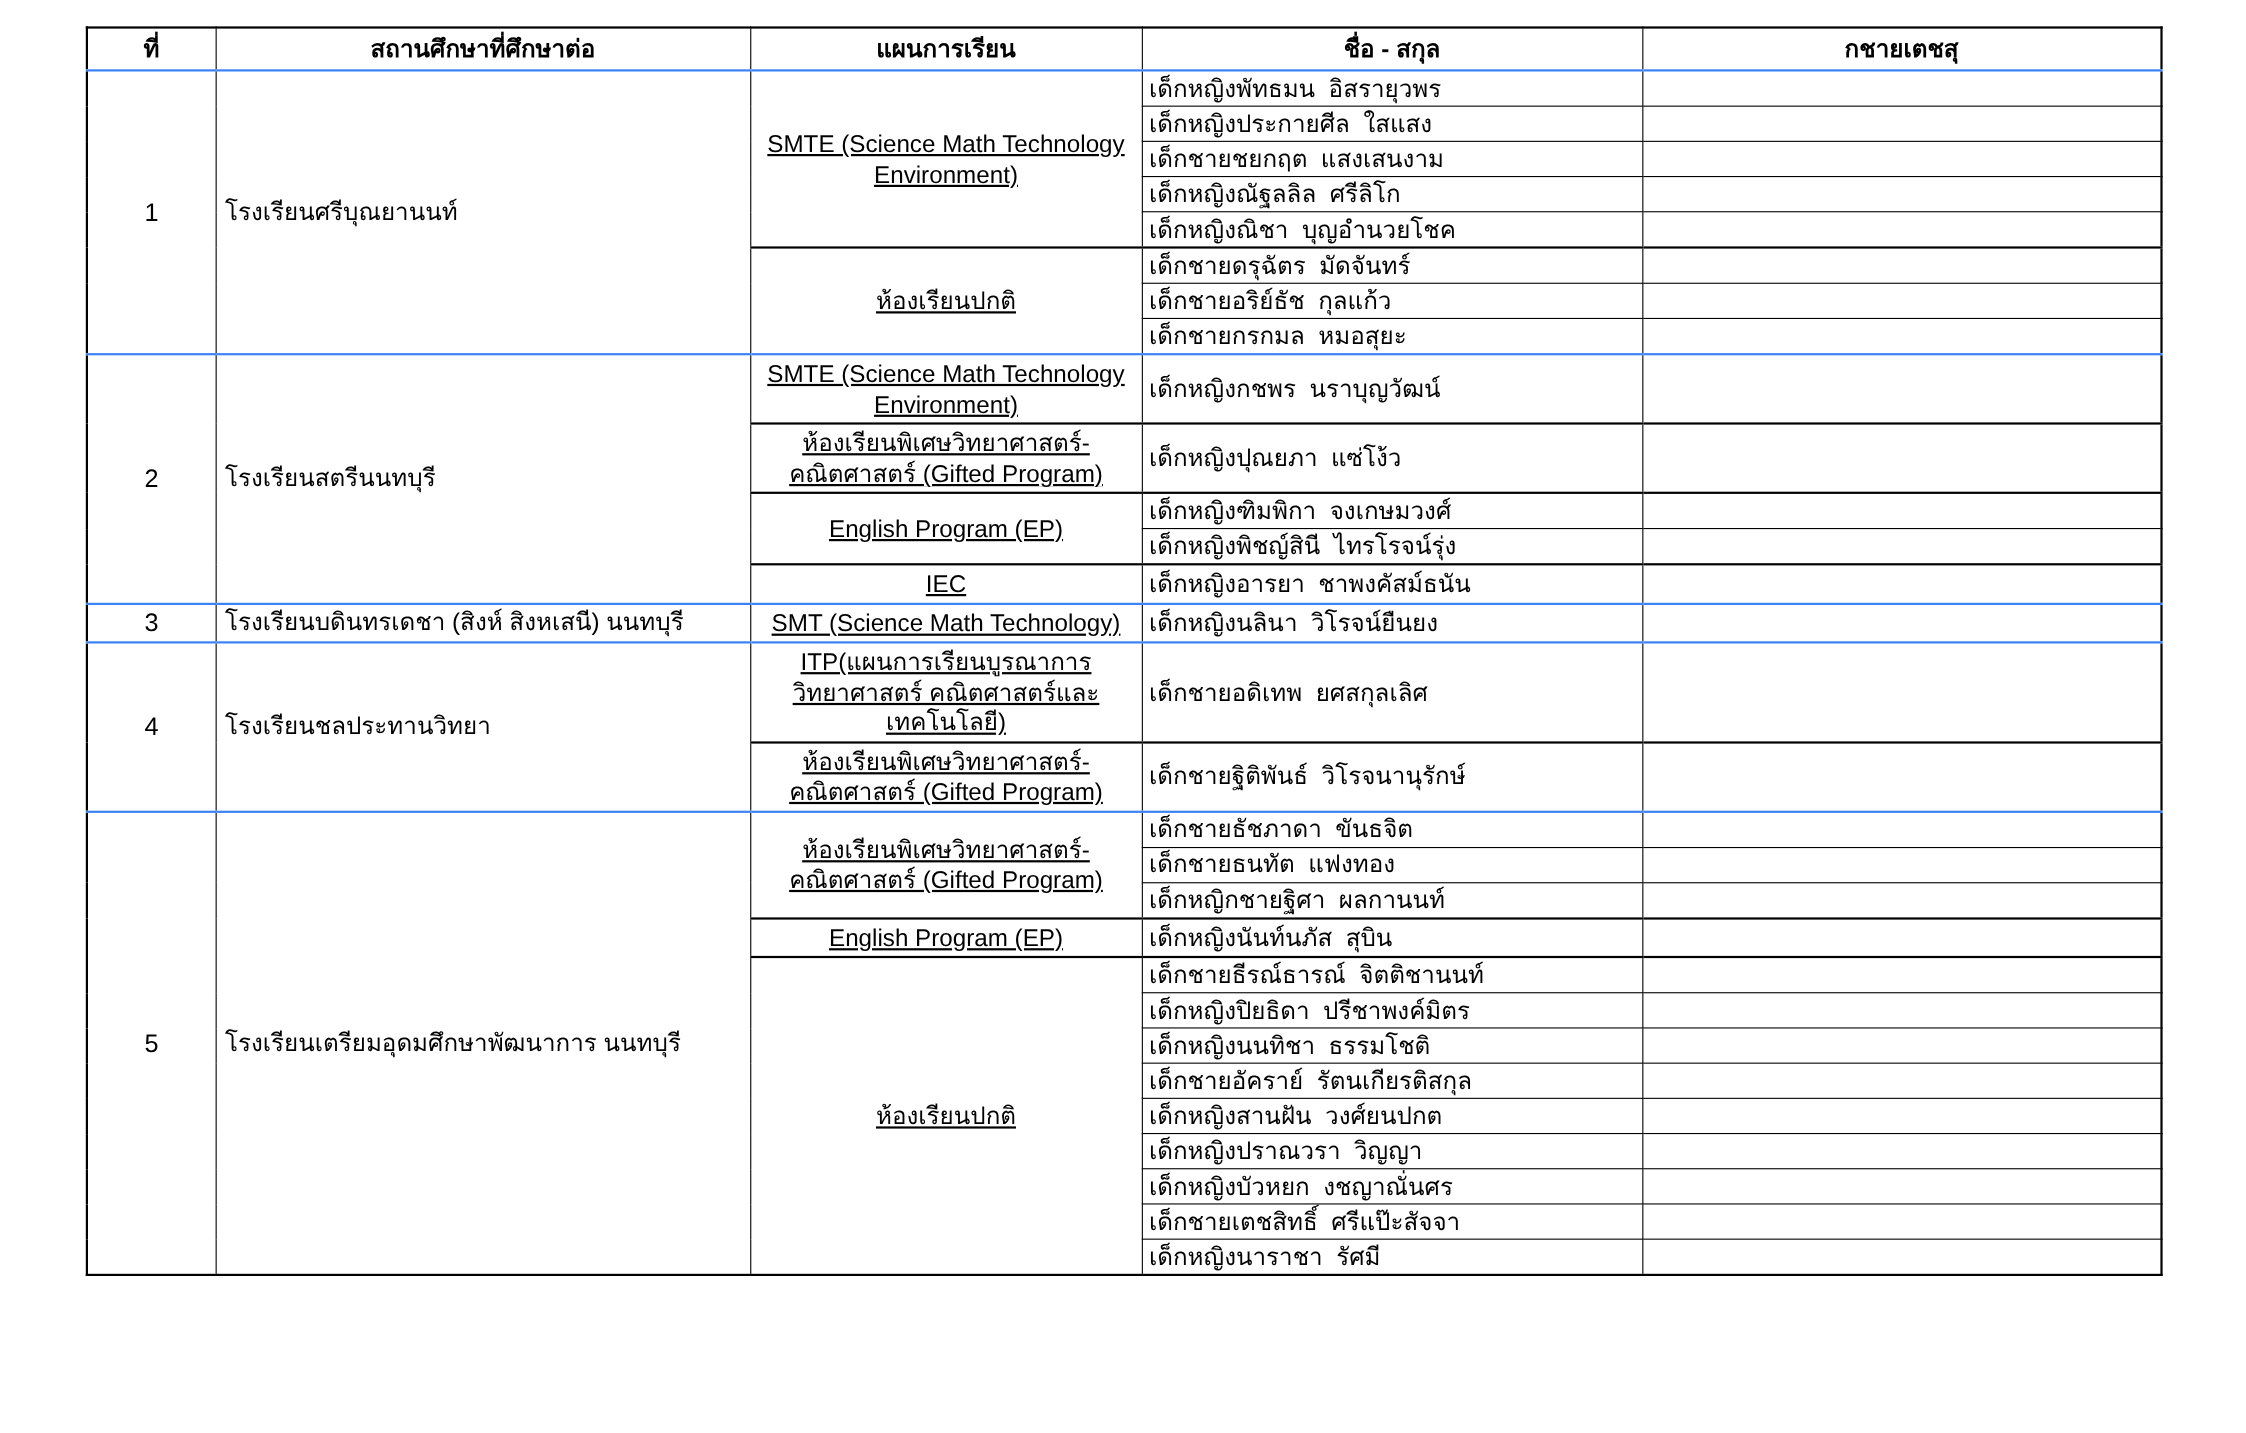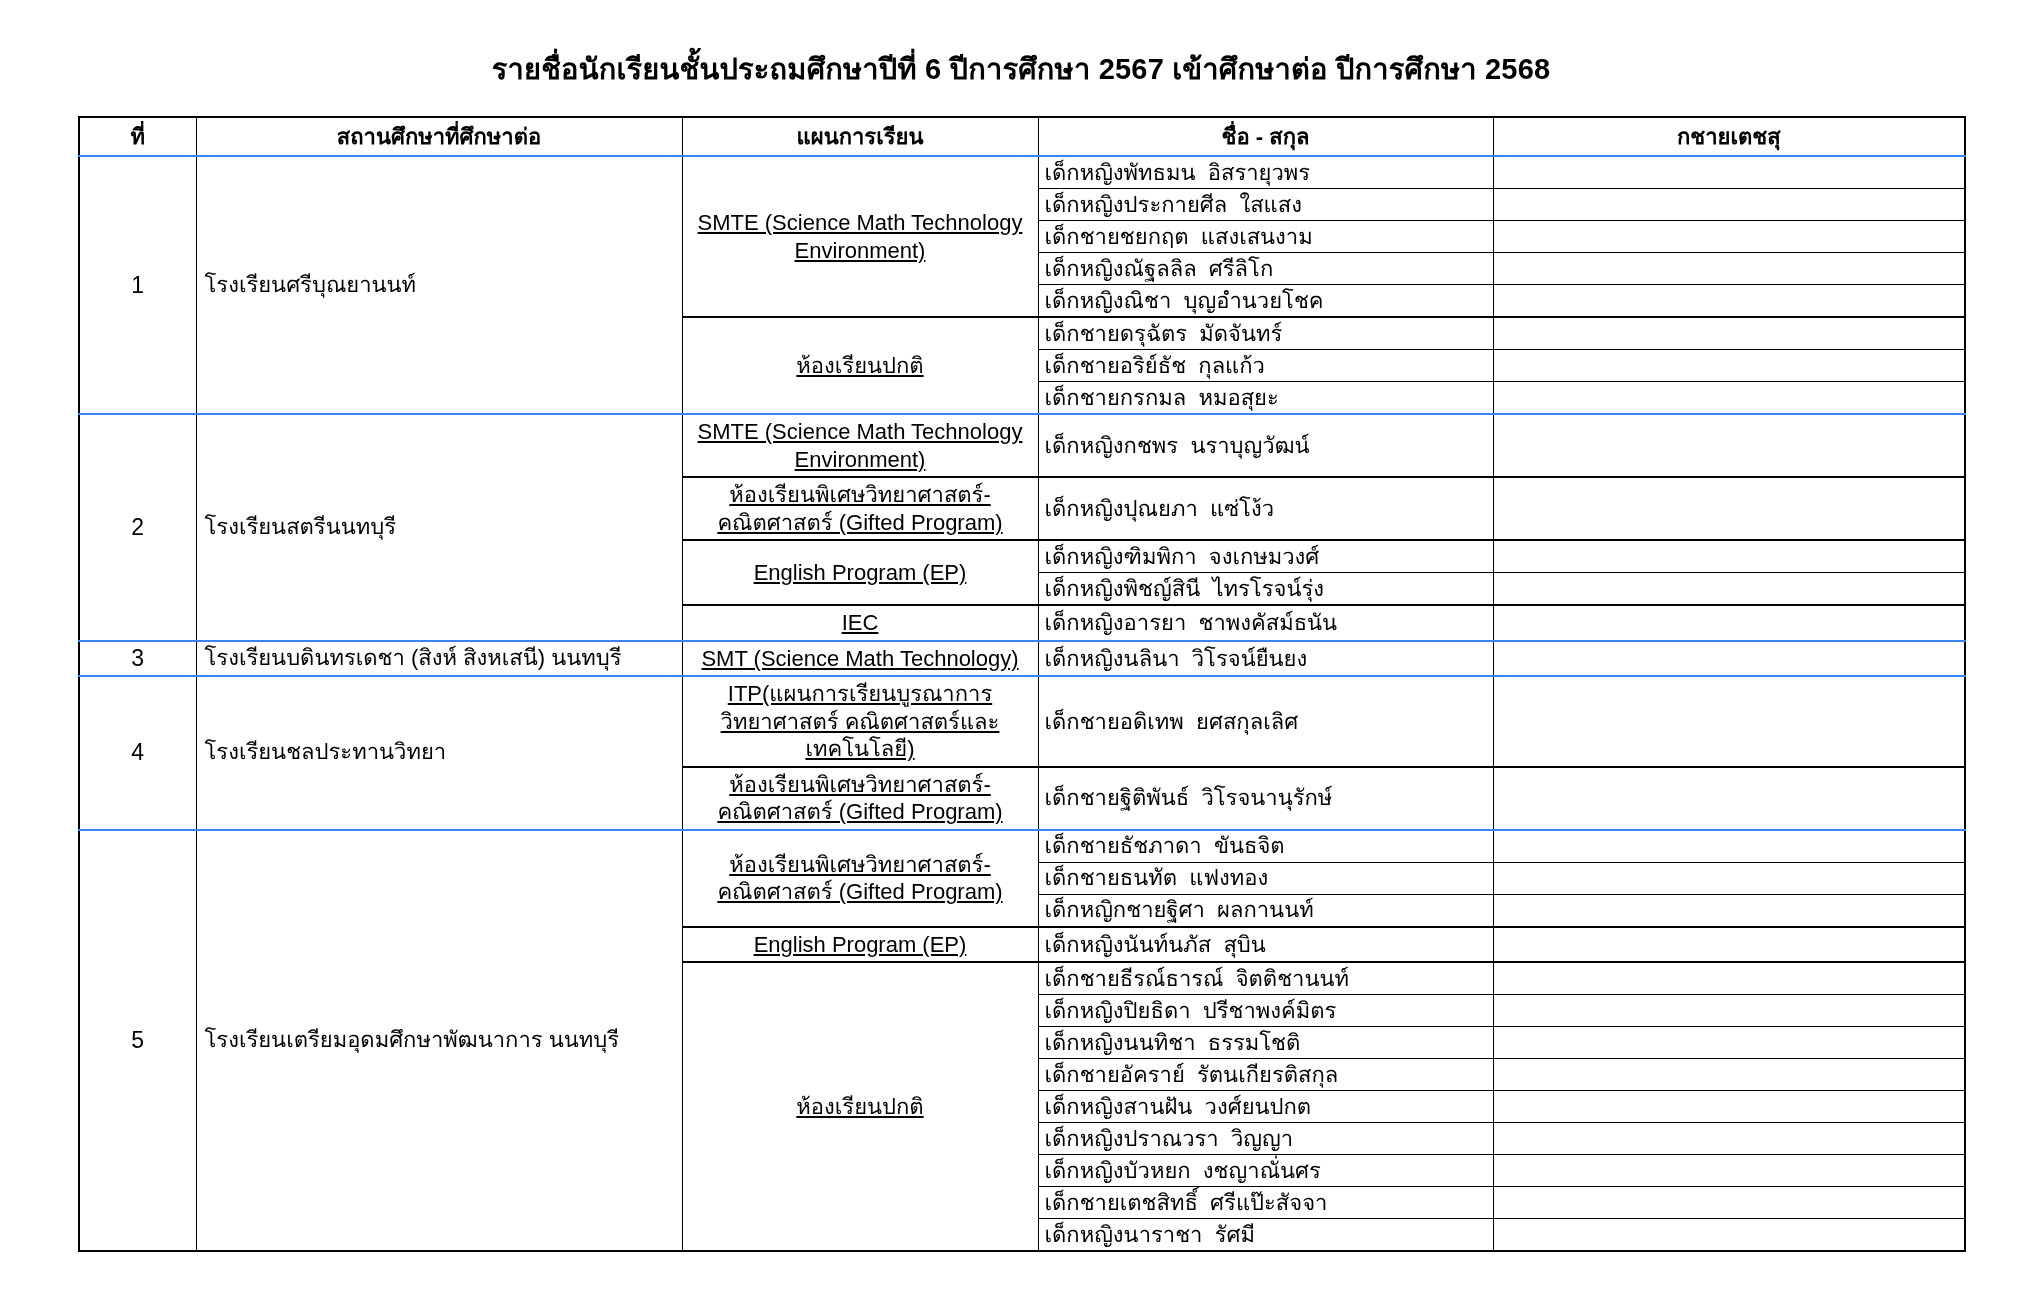--- a/index.html
+++ b/index.html
@@ -80,21 +80,20 @@
   }
   tr.plan-start td {
     border-top: 2px solid #000;
   }
 </style>
 </head>
 <body>
 
 <div class="page">
 
-  <div class="doc-title">รายชื่อนักเรียนชั้นประถมศึกษาปีที่ 6 ปีการศึกษา 2567 เข้าศึกษาต่อ ปีการศึกษา 2568</div>
 
   <table class="students">
     <colgroup>
       <col style="width:117px">
       <col style="width:486px">
       <col style="width:356px">
       <col style="width:455px">
       <col style="width:472px">
     </colgroup>
     <thead>

